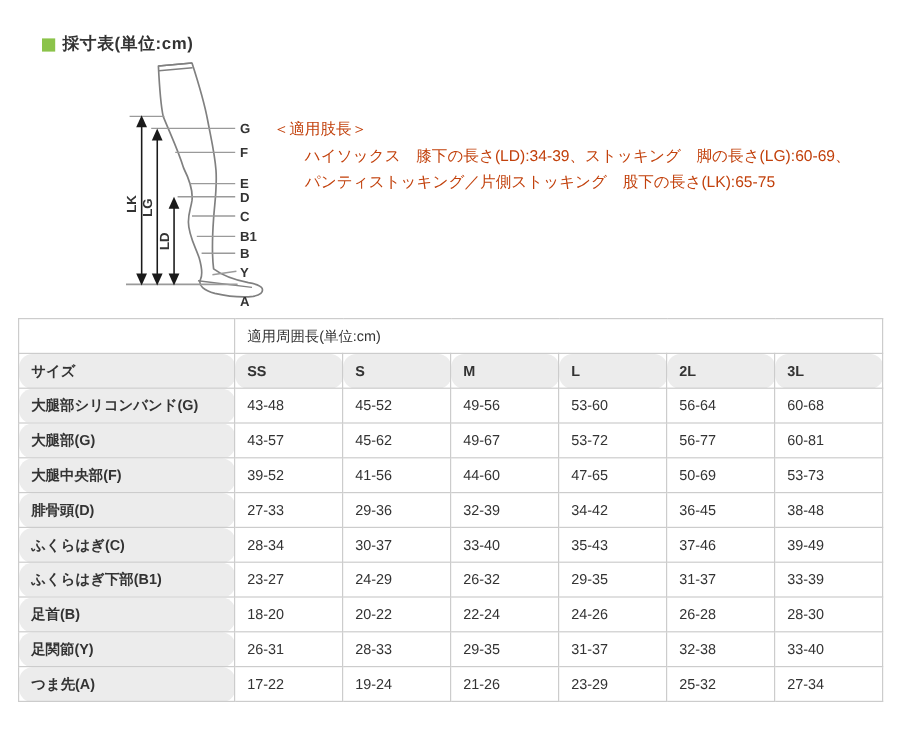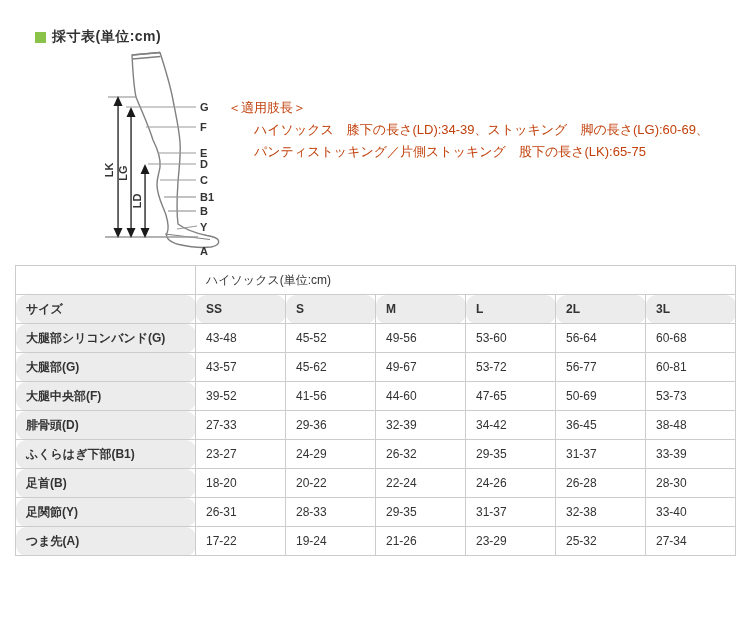--- a/index.html
+++ b/index.html
@@ -120,21 +120,21 @@
         <col class="c-size">
         <col class="c-size">
         <col class="c-size">
       <col class="c-size">
         <col class="c-size">
         <col class="c-size">
     </colgroup>
     <tbody>
       <tr>
         <td></td>
-        <td class="span-hd" colspan="6">ハイソックス(単位:cm)</td>
+        <td class="span-hd" colspan="6">適用周囲長(単位:cm)</td>
       </tr>
       <tr>
         <th class="gray">サイズ</th>
         <th class="gray">SS</th>
         <th class="gray">S</th>
         <th class="gray">M</th>
         <th class="gray">L</th>
         <th class="gray">2L</th>
         <th class="gray">3L</th>
       </tr>
@@ -168,20 +168,29 @@
         <tr>
       <th class="gray">腓骨頭(D)</th>
     <td class="val">27-33</td>
           <td class="val">29-36</td>
           <td class="val">32-39</td>
           <td class="val">34-42</td>
           <td class="val">36-45</td>
           <td class="val">38-48</td>
         </tr>
         <tr>
+      <th class="gray">ふくらはぎ(C)</th>
+    <td class="val">28-34</td>
+          <td class="val">30-37</td>
+          <td class="val">33-40</td>
+          <td class="val">35-43</td>
+          <td class="val">37-46</td>
+          <td class="val">39-49</td>
+        </tr>
+        <tr>
       <th class="gray">ふくらはぎ下部(B1)</th>
     <td class="val">23-27</td>
           <td class="val">24-29</td>
           <td class="val">26-32</td>
           <td class="val">29-35</td>
           <td class="val">31-37</td>
           <td class="val">33-39</td>
         </tr>
         <tr>
       <th class="gray">足首(B)</th>

